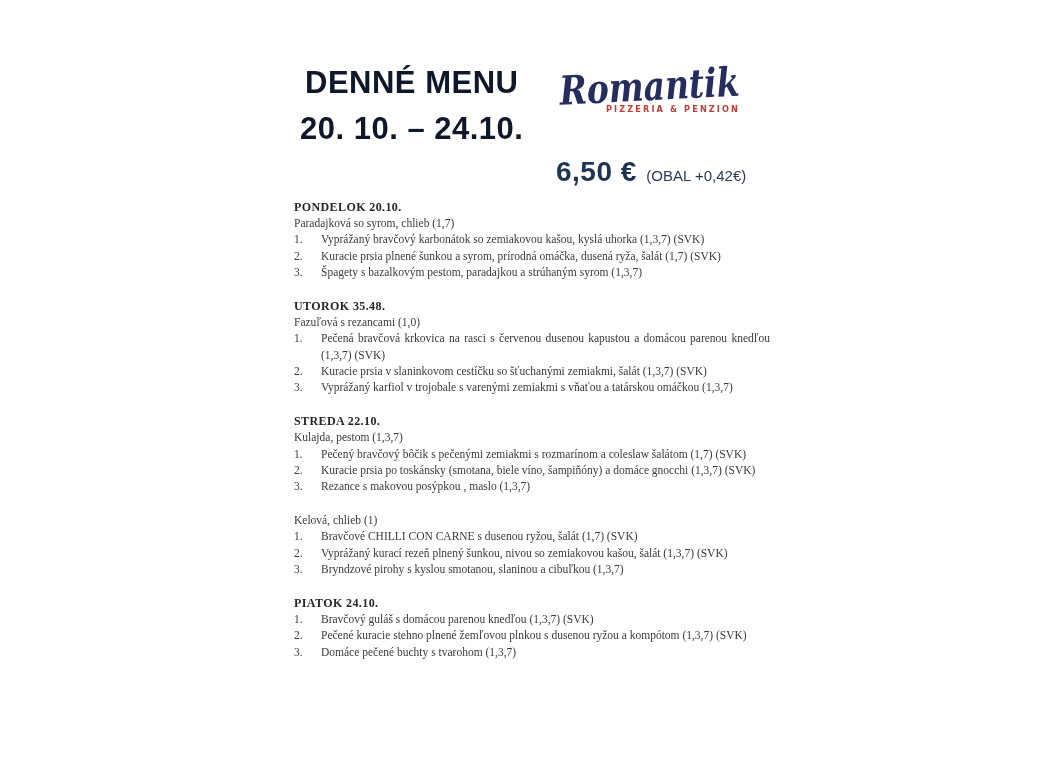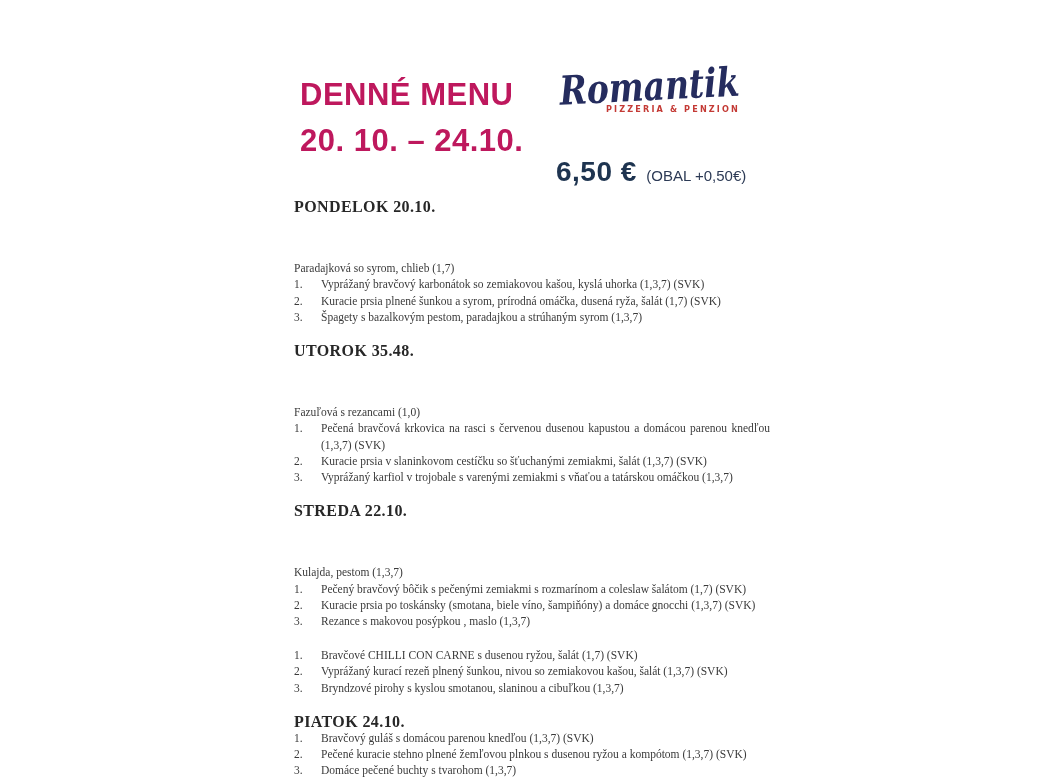--- a/index.html
+++ b/index.html
@@ -7,27 +7,28 @@
   body {
     width: 1040px; height: 780px;
     position: relative;
     font-family: "Liberation Serif", serif;
     color: #363636;
     overflow: hidden;
   }
 
   
   .title-block {
-    position: absolute; left: 300px; top: 72px;
+    position: absolute; left: 300px; top: 60px;
     font-family: "Liberation Sans", sans-serif;
     font-weight: bold;
     font-size: 31px;
     line-height: 46px;
-    color: #be185d;
+    color: #0f172a;
     letter-spacing: 0.5px;
+    text-align: center;
   }
 
   .logo-wrap {
     position: absolute; left: 558px; top: 52px;
     width: 190px; height: 90px;
   }
 
   .price-line {
     position: absolute; left: 556px; top: 156px;
     font-family: "Liberation Sans", sans-serif;
@@ -40,25 +41,25 @@
   .price-line .price-note {
     font-size: 15px; font-weight: normal; color: #2c3a55; margin-left: 5px;
   }
 
   
   .menu {
     position: absolute; left: 294px; top: 199px; width: 480px;
   }
   .day { margin-bottom: 18px; }
   .day-h {
-    font-size: 16px; font-weight: bold; color: #272727;
+    font-size: 12px; font-weight: bold; color: #272727;
     line-height: 16.2px; letter-spacing: 0.4px;
   }
   .soup {
-    font-size: 11.5px; line-height: 16.2px; color: #3a3a3a; margin-top: 45px;
+    font-size: 11.5px; line-height: 16.2px; color: #3a3a3a;
   }
   .item {
     display: flex; align-items: flex-start;
     font-size: 11.5px; line-height: 16.2px; color: #3a3a3a;
   }
   .item .num { flex: 0 0 27px; }
   .item .txt { flex: 1 1 auto; text-align: justify; padding-right: 4px; }
 </style>
 </head>
 <body>
@@ -70,21 +71,21 @@
 
 <div class="logo-wrap">
   <svg width="190" height="90" viewBox="0 0 190 90">
     <text x="2" y="48" font-family="DejaVu Serif, serif" font-size="40" font-style="italic" font-weight="bold" fill="#252c5e" textLength="180" lengthAdjust="spacingAndGlyphs" transform="rotate(-3 95 45)">Romantik</text>
     <text x="48" y="60" font-family="DejaVu Sans, sans-serif" font-size="9.5" font-weight="bold" fill="#c43a35" letter-spacing="2.5" textLength="134" lengthAdjust="spacingAndGlyphs">PIZZERIA &amp; PENZION</text>
   </svg>
 </div>
 
 <div class="price-line">
   <span class="price">6,50 €</span>
-  <span class="price-note">(OBAL +0,50€)</span>
+  <span class="price-note">(OBAL +0,42€)</span>
 </div>
 
 <div class="menu">
 
   <section class="day">
     <h3 class="day-h">PONDELOK 20.10.</h3>
     <p class="soup">Paradajková so syrom, chlieb (1,7)</p>
     <div class="item">
       <span class="num">1.</span>
       <span class="txt">Vyprážaný bravčový karbonátok so zemiakovou kašou, kyslá uhorka (1,3,7) (SVK)</span>
@@ -127,20 +128,21 @@
       <span class="num">2.</span>
       <span class="txt">Kuracie prsia po toskánsky (smotana, biele víno, šampiňóny) a domáce gnocchi (1,3,7) (SVK)</span>
     </div>
     <div class="item">
       <span class="num">3.</span>
       <span class="txt">Rezance s makovou posýpkou , maslo (1,3,7)</span>
     </div>
   </section>
 
   <section class="day">
+    <p class="soup">Kelová, chlieb (1)</p>
     <div class="item">
       <span class="num">1.</span>
       <span class="txt">Bravčové CHILLI CON CARNE s dusenou ryžou, šalát (1,7) (SVK)</span>
     </div>
     <div class="item">
       <span class="num">2.</span>
       <span class="txt">Vyprážaný kurací rezeň plnený šunkou, nivou so zemiakovou kašou, šalát (1,3,7) (SVK)</span>
     </div>
     <div class="item">
       <span class="num">3.</span>

